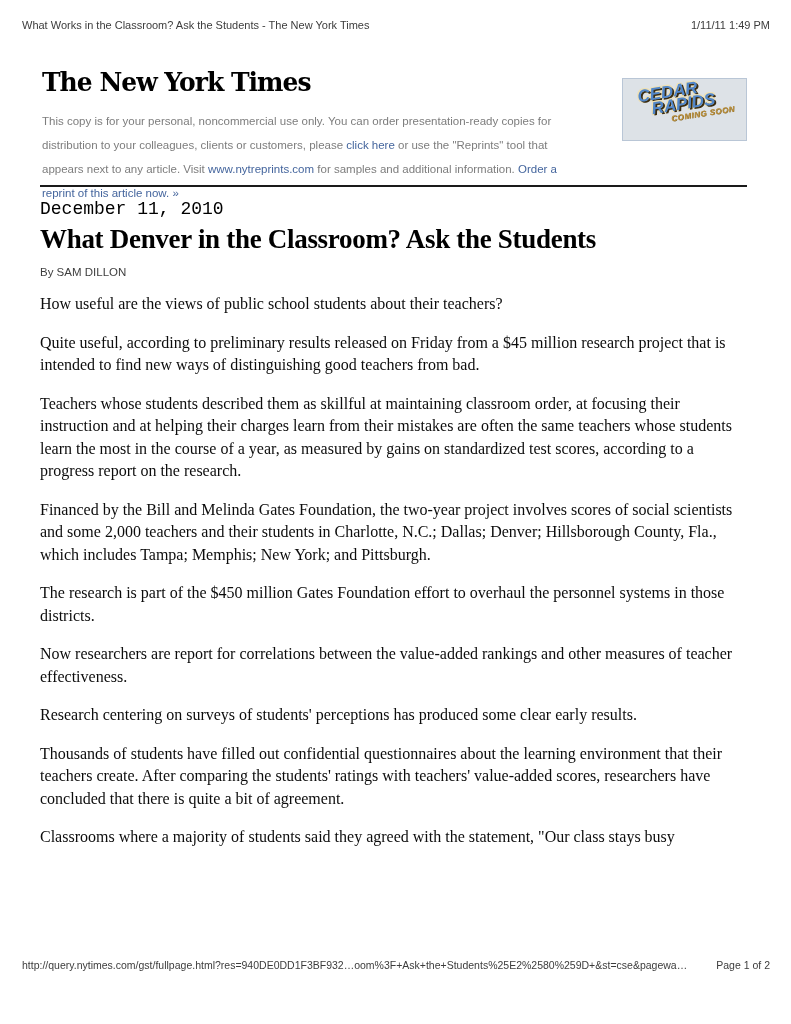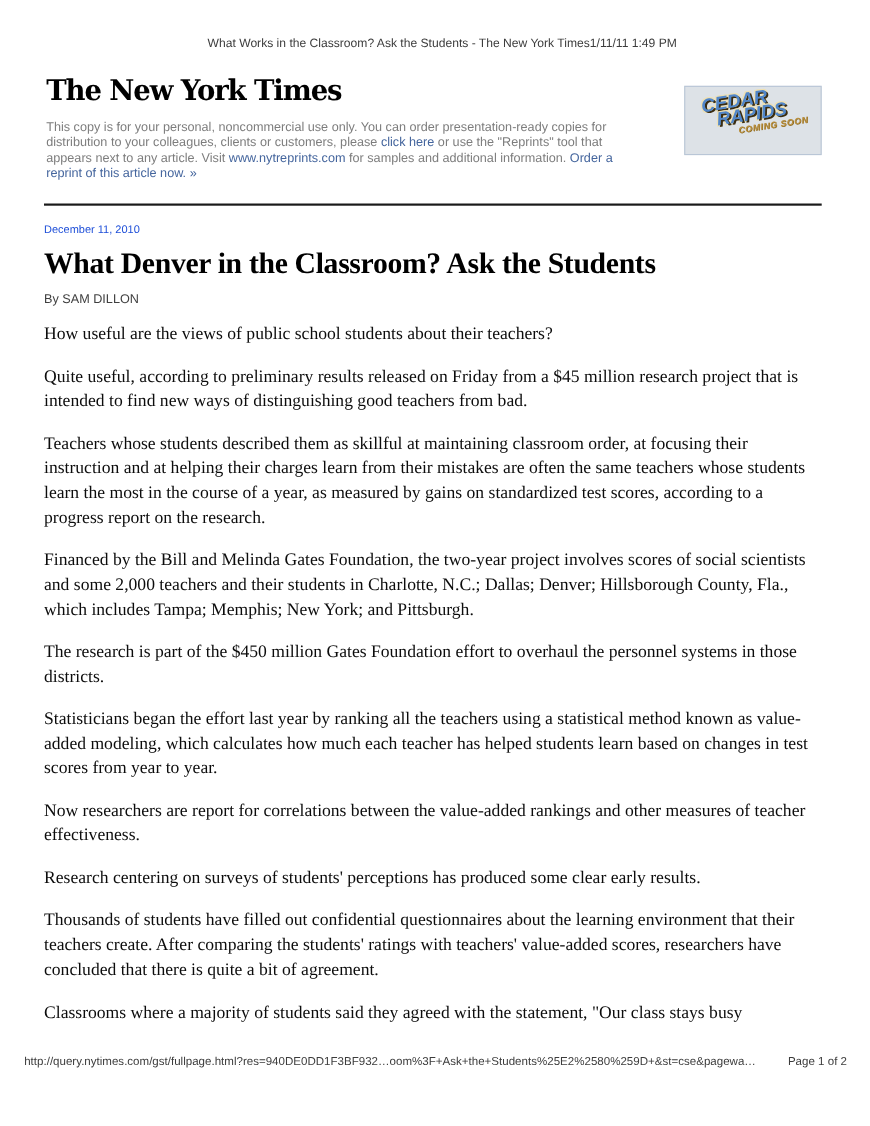--- a/index.html
+++ b/index.html
@@ -2,40 +2,40 @@
 <html><head>
 <meta charset="utf-8">
 <style>
   html,body{margin:0;padding:0;}
   body{
     width:791px;height:1024px;position:relative;background:#ffffff;
     font-family:"Liberation Sans",sans-serif;color:#111;overflow:hidden;
   }
   
   .print-header{
-    position:absolute;top:34px;left:22px;right:21px;
-    display:flex;justify-content:center;
-    font-size:11px;color:#3c3c3c;margin-left:12px;
+    position:absolute;top:19px;left:22px;right:21px;
+    display:flex;justify-content:space-between;
+    font-size:11px;color:#3c3c3c;
   }
   .print-footer{
     position:absolute;top:959px;left:22px;right:21px;
     display:flex;justify-content:space-between;align-items:baseline;
     font-size:10.5px;color:#3c3c3c;white-space:nowrap;
   }
   .print-footer .url{overflow:hidden;text-overflow:ellipsis;max-width:670px;}
   
   .nyt-logo{
     position:absolute;left:42px;top:68px;
     font-family:"DejaVu Serif",serif;font-weight:bold;
     font-size:25px;letter-spacing:-1px;color:#000;
     transform:scaleY(1.04);white-space:nowrap;
   }
   .disclaimer{
     position:absolute;left:42px;top:109px;width:516px;
-    font-size:11.5px;line-height:14px;color:#7d7d7d;margin:0;
+    font-size:11.5px;line-height:24px;color:#7d7d7d;margin:0;
   }
   .disclaimer .lnk{color:#44659d;text-decoration:none;cursor:pointer;}
   
   .ad{
     position:absolute;left:622px;top:78px;width:123px;height:61px;
     background:#dde2e7;border:1px solid #b9c6d6;overflow:hidden;cursor:pointer;
   }
   .ad-tilt{transform:rotate(-9deg);margin-top:4px;}
   .ad-word{
     font-family:"Liberation Sans",sans-serif;font-style:italic;font-weight:bold;
@@ -45,21 +45,21 @@
   .ad-word1{padding-left:16px;}
   .ad-word2{padding-left:28px;}
   .ad-sub{
     font-style:italic;font-weight:bold;font-size:8px;letter-spacing:.5px;
     color:#b98f3e;padding-left:46px;margin-top:1px;white-space:nowrap;
     text-shadow:0.5px 0.5px 0 #8a6820;
   }
   
   .rule{position:absolute;left:40px;right:44px;top:185px;border-top:2px solid #1a1a1a;}
   .article{position:absolute;left:40px;top:202px;width:710px;}
-  .date{font-size:10px;color:#1d4ed8;line-height:15px;}
+  .date{font-size:18px;color:#000000;line-height:15px;font-family:Liberation Mono, monospace;}
   .headline{
     font-family:"Liberation Serif",serif;font-weight:bold;color:#000;
     font-size:27px;line-height:33px;letter-spacing:-0.3px;margin:6px 0 0 0;
   }
   .byline{font-size:11.5px;color:#3f3f3f;margin-top:9px;line-height:14px;}
   .body-copy{margin-top:14px;}
   .body-copy p{
     font-family:"Liberation Serif",serif;font-size:16px;line-height:22.5px;
     color:#0c0c0c;margin:0 0 16px 0;
   }
@@ -89,21 +89,20 @@
 <div class="article">
   <div class="date">December 11, 2010</div>
   <h1 class="headline">What Denver in the Classroom? Ask the Students</h1>
   <div class="byline">By SAM DILLON</div>
   <div class="body-copy">
     <p>How useful are the views of public school students about their teachers?</p>
     <p>Quite useful, according to preliminary results released on Friday from a $45 million research project that is intended to find new ways of distinguishing good teachers from bad.</p>
     <p>Teachers whose students described them as skillful at maintaining classroom order, at focusing their instruction and at helping their charges learn from their mistakes are often the same teachers whose students learn the most in the course of a year, as measured by gains on standardized test scores, according to a progress report on the research.</p>
     <p>Financed by the Bill and Melinda Gates Foundation, the two-year project involves scores of social scientists and some 2,000 teachers and their students in Charlotte, N.C.; Dallas; Denver; Hillsborough County, Fla., which includes Tampa; Memphis; New York; and Pittsburgh.</p>
     <p>The research is part of the $450 million Gates Foundation effort to overhaul the personnel systems in those districts.</p>
-    <p>Statisticians began the effort last year by ranking all the teachers using a statistical method known as value-added modeling, which calculates how much each teacher has helped students learn based on changes in test scores from year to year.</p>
     <p>Now researchers are report for correlations between the value-added rankings and other measures of teacher effectiveness.</p>
     <p>Research centering on surveys of students' perceptions has produced some clear early results.</p>
     <p>Thousands of students have filled out confidential questionnaires about the learning environment that their teachers create. After comparing the students' ratings with teachers' value-added scores, researchers have concluded that there is quite a bit of agreement.</p>
     <p>Classrooms where a majority of students said they agreed with the statement, "Our class stays busy</p>
   </div>
 </div>
 
 <div class="print-footer">
   <span class="url">http://query.nytimes.com/gst/fullpage.html?res=940DE0DD1F3BF932…oom%3F+Ask+the+Students%25E2%2580%259D+&amp;st=cse&amp;pagewanted=print</span>
   <span>Page 1 of 2</span>

